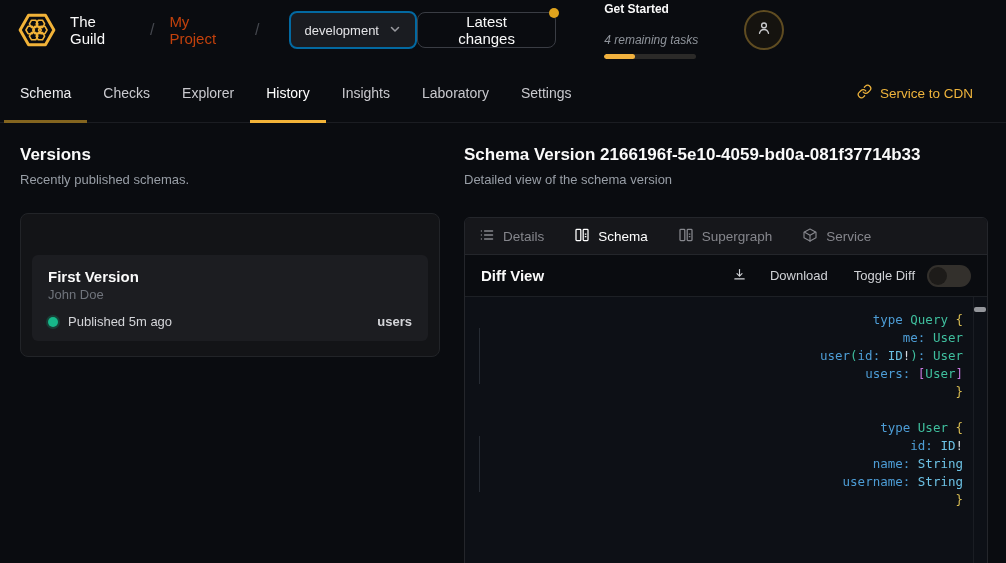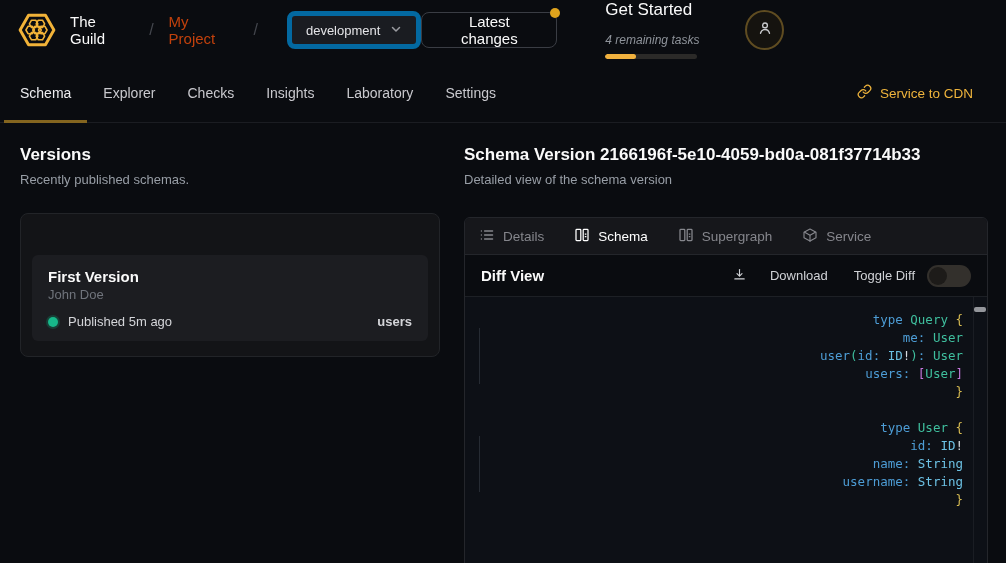--- a/index.html
+++ b/index.html
@@ -12,28 +12,28 @@
   }
 
   
   .topbar { position:absolute; top:0; left:0; width:802px; height:60px;
     display:flex; align-items:center; padding:0 18px; }
   .logo { width:38px; height:38px; flex:0 0 auto; }
   .brand { margin-left:14px; font-size:15px; font-weight:500; color:#fafafa; }
   .crumb-sep { margin:0 15px; color:#44474e; font-size:16px; }
   .project { font-size:15px; font-weight:500; color:#c2410c; }
   .env-btn { margin-left:14px; height:38px; padding:0 14px; display:flex; align-items:center; gap:10px;
-    background:#1a1c21; border:5px solid #0369a1; border-radius:8px; color:#e4e4e7; font-size:13px; cursor:pointer; }
+    background:#1a1c21; border:2px solid #0369a1; border-radius:8px; color:#e4e4e7; font-size:13px; cursor:pointer; }
   .topbar-right { margin-left:auto; display:flex; align-items:center; gap:48px; }
   .latest-btn { position:relative; height:36px; padding:0 18px; background:transparent;
     border:1px solid #3a3d44; border-radius:8px; color:#fafafa; font-size:15px; cursor:pointer; }
   .latest-dot { position:absolute; top:-5px; right:-4px; width:10px; height:10px; border-radius:50%;
     background:#dfa31d; }
   .get-started { width:92px; }
-  .gs-title { font-size:17px; font-weight:400; color:#fafafa; line-height:17px; }
+  .gs-title { font-size:12px; font-weight:700; color:#fafafa; line-height:17px; }
   .gs-sub { font-size:12px; color:#8f949b; line-height:15px; margin-top:15px; white-space:nowrap;font-style:italic; }
   .gs-track { margin-top:6px; width:92px; height:5px; border-radius:3px; background:#2b2a28; overflow:hidden; }
   .gs-fill { height:100%; border-radius:3px; background:#f0b13e; }
   .avatar { width:40px; height:40px; border-radius:50%; background:#15130f; border:2px solid #5f4c21;
     display:flex; align-items:center; justify-content:center; cursor:pointer; }
 
   
   .navbar { position:absolute; top:60px; left:0; width:1006px; height:63px;
     border-bottom:1px solid #1b1d22; display:flex; align-items:center; padding:4px 0 0 4px; }
   .nav-tab { position:relative; height:59px; display:flex; align-items:center; padding:0 16px;
@@ -150,24 +150,27 @@
       </span>
     </div>
   </div>
 </header>
 
 <nav class="navbar">
   <div class="nav-tab hl">
       <span>Schema</span>
     </div>
   <div class="nav-tab">
+      <span>Checks</span>
+    </div>
+  <div class="nav-tab">
       <span>Explorer</span>
     </div>
-  <div class="nav-tab">
-      <span>Checks</span>
+  <div class="nav-tab active">
+      <span>History</span>
     </div>
   <div class="nav-tab">
       <span>Insights</span>
     </div>
   <div class="nav-tab">
       <span>Laboratory</span>
     </div>
   <div class="nav-tab">
       <span>Settings</span>
     </div>

